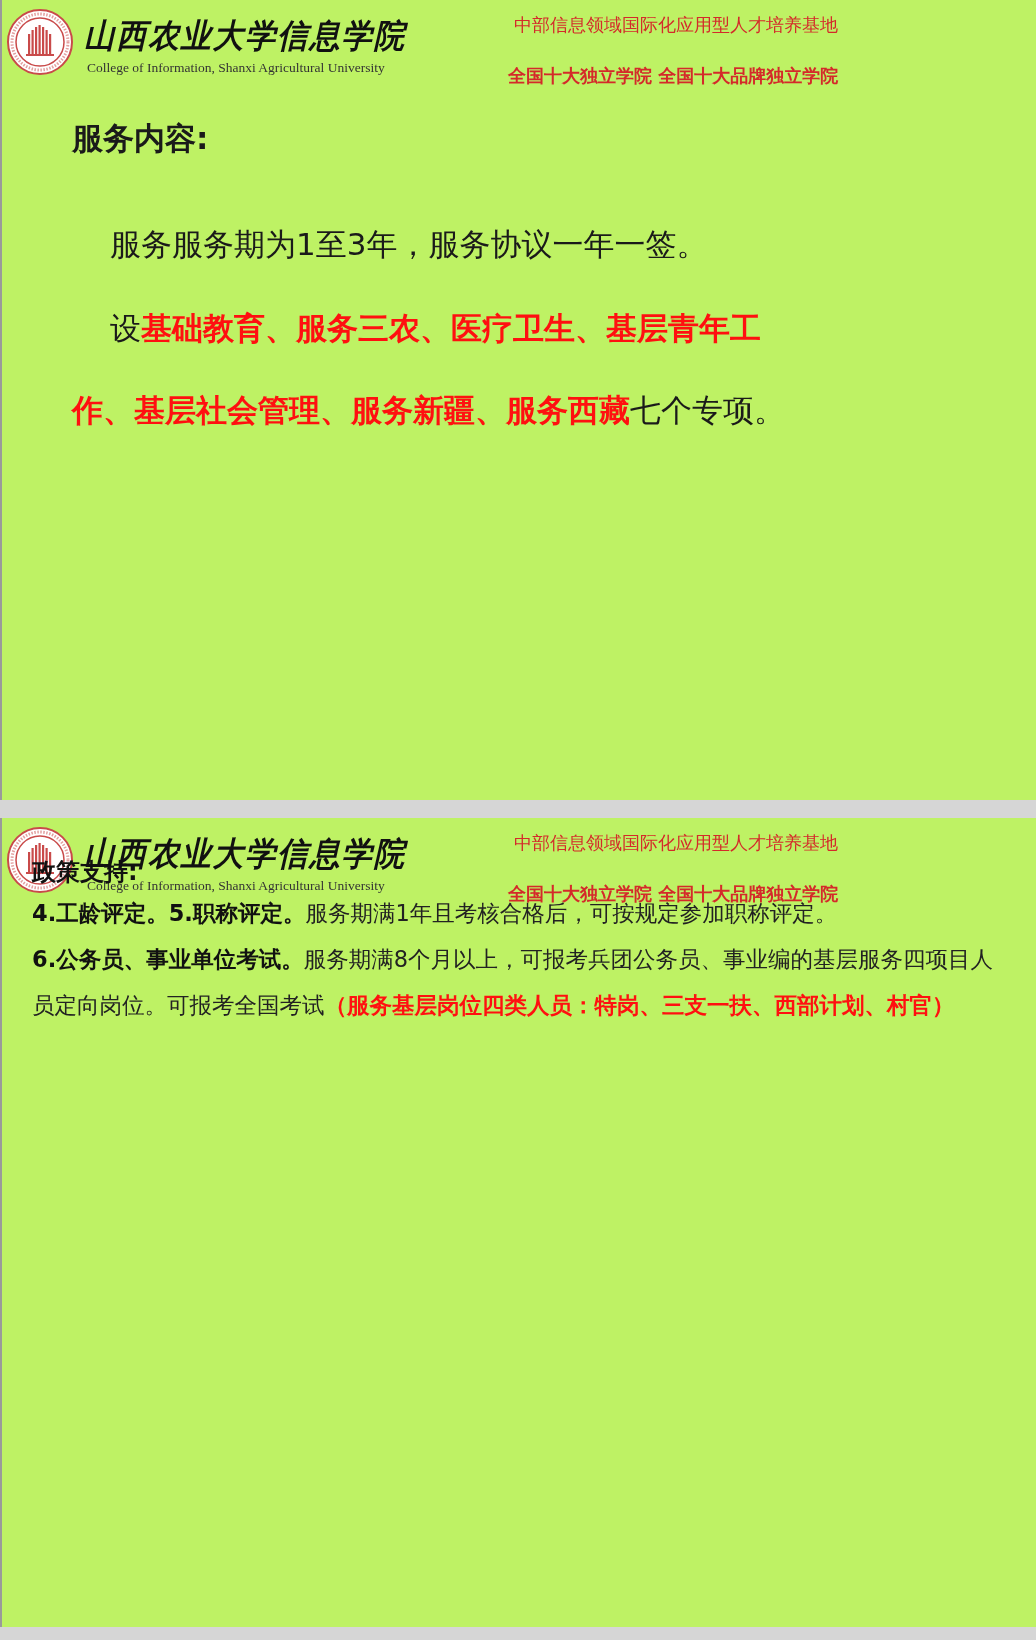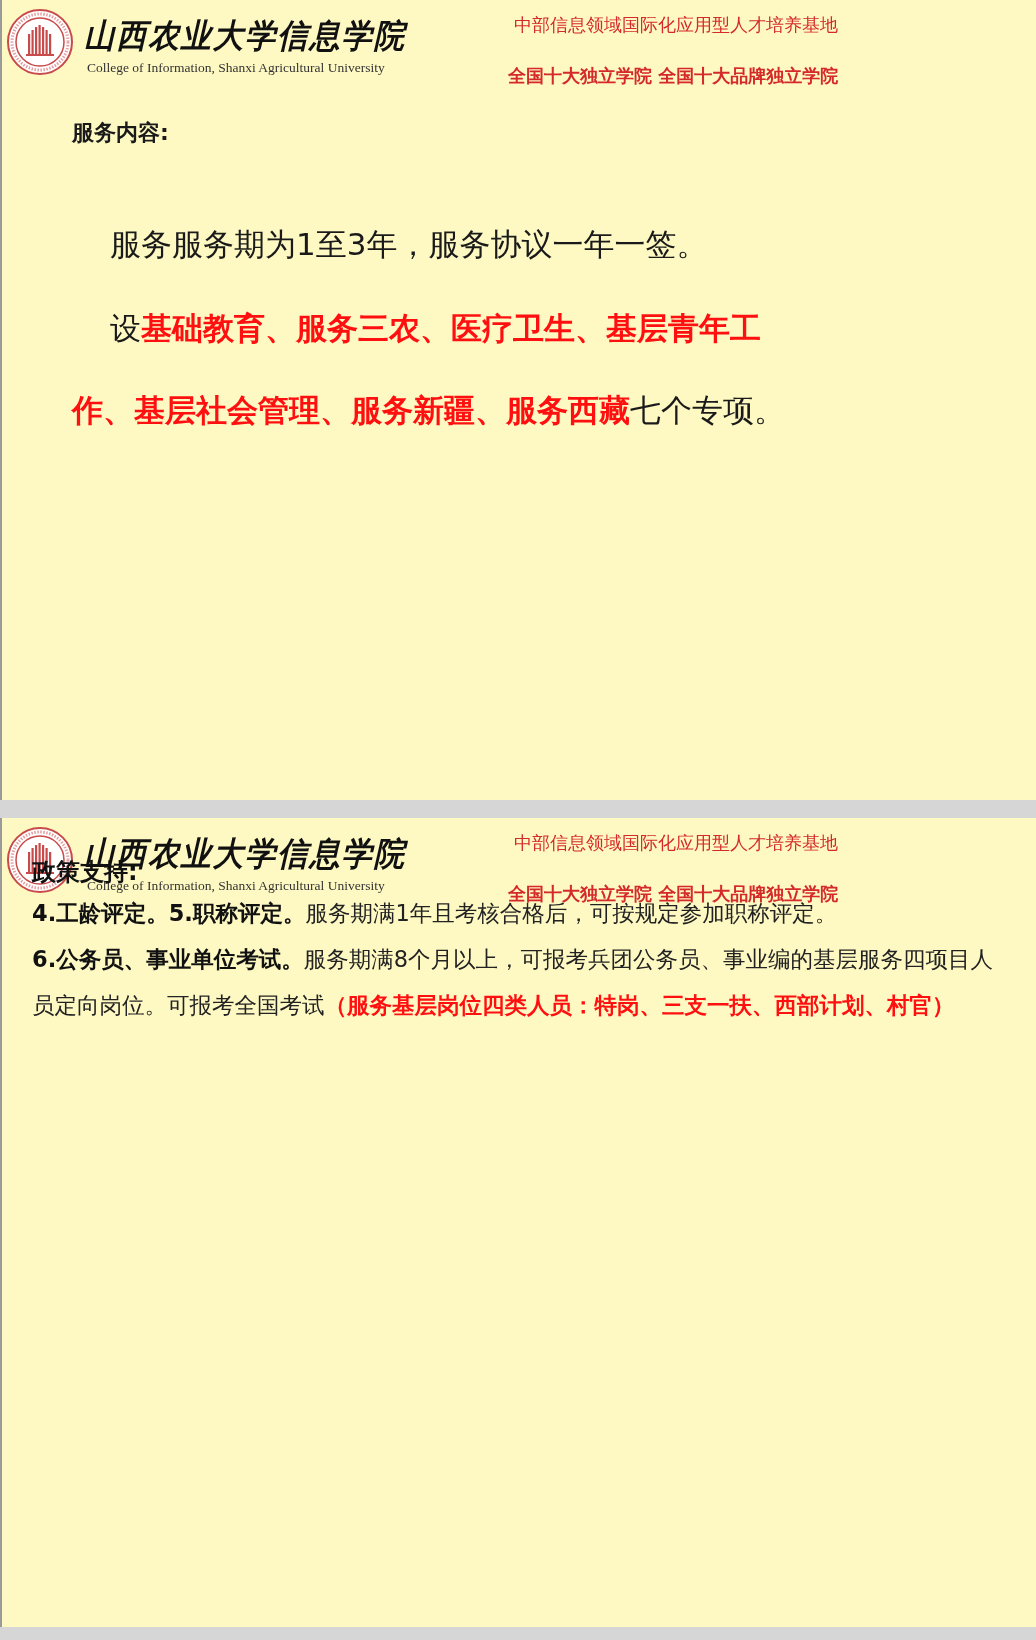--- a/index.html
+++ b/index.html
@@ -3,21 +3,21 @@
 <meta charset="utf-8">
 <style>
   html, body { margin: 0; padding: 0; }
   body {
     width: 1036px; height: 1640px; overflow: hidden;
     background: #ffffff;
     font-family: "DejaVu Sans", "Liberation Sans", sans-serif;
     position: relative;
   }
   .slide {
-    position: absolute; left: 0; width: 1036px; background: #fef9c3;
+    position: absolute; left: 0; width: 1036px; background: #bef264;
     border-left: 2px solid #9a9a9a; box-sizing: border-box;
   }
   #slide1 { top: 0; height: 800px; }
   #slide2 { top: 818px; height: 809px; }
   .gap { position: absolute; left: 0; width: 1036px; background: #d6d6d6; }
   #gap1 { top: 800px; height: 18px; }
   #gap2 { top: 1627px; height: 13px; }
 
   .logo-wrap { position: absolute; left: 2px; top: 2px; width: 400px; height: 80px; }
   .seal { position: absolute; left: 2px; top: 6px; width: 68px; height: 68px; }
@@ -36,21 +36,21 @@
   .tagline {
     position: absolute; color: #d42a2a; font-size: 18px; white-space: nowrap;
     font-family: "DejaVu Sans", sans-serif;
     text-align: center;
   }
   .tag1 { left: 512px; top: 13px; }
   .tag2 { left: 506px; top: 64px; font-weight: bold; }
 
   .s1-title {
     position: absolute; left: 70px; top: 118px;
-    font-size: 22px; font-weight: bold; color: #1a1a1a; white-space: nowrap;
+    font-size: 31px; font-weight: bold; color: #1a1a1a; white-space: nowrap;
   }
   .s1-line {
     position: absolute; font-size: 31px; color: #1a1a1a; white-space: nowrap; margin-top: 24px;
   }
   .s1-l1 { left: 108px; top: 200px; }
   .s1-l2 { left: 108px; top: 284px; }
   .s1-l3 { left: 70px; top: 366px; }
   .red { color: #ff1010; font-weight: bold; }
 
   .s2-title {

